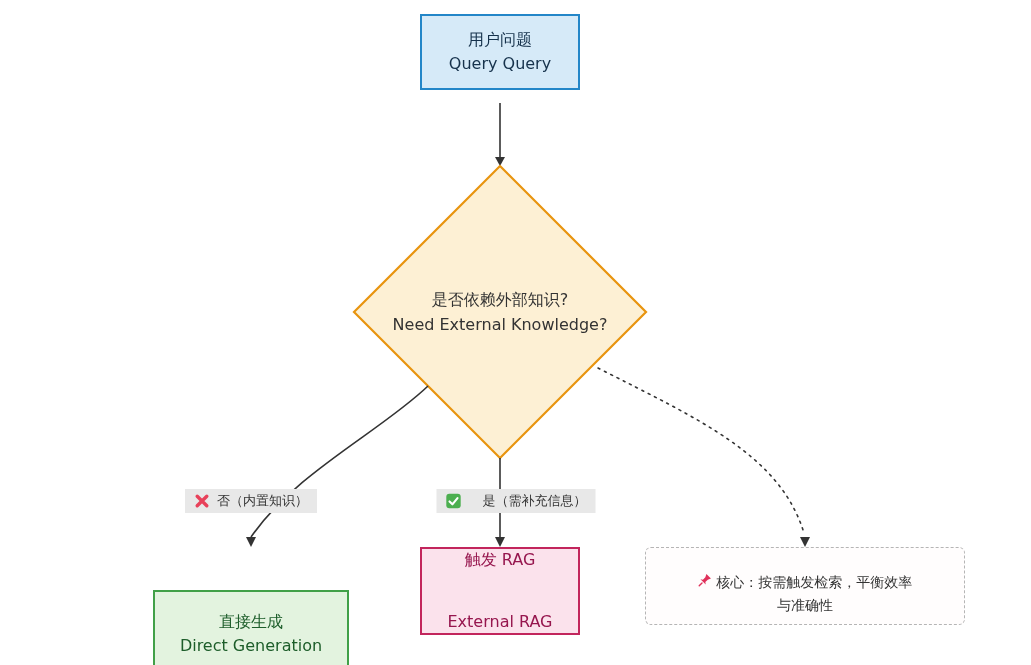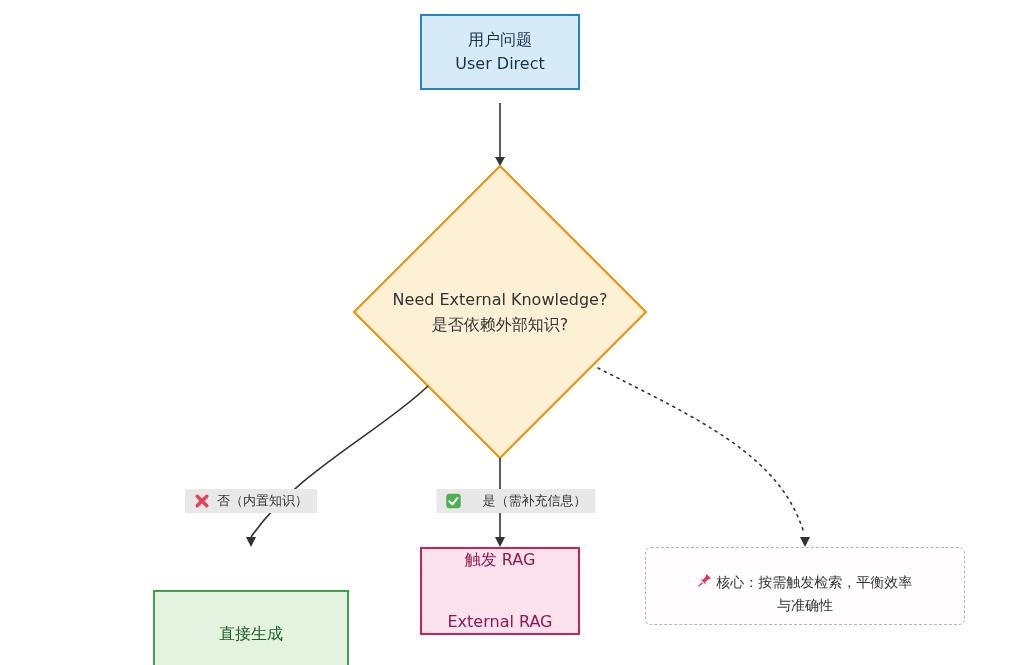--- a/index.html
+++ b/index.html
@@ -48,26 +48,26 @@
 
     <line x1="500" y1="458" x2="500" y2="538" stroke="#333" stroke-width="1.6"></line>
     <polygon points="495,537 505,537 500,547" fill="#333"></polygon>
 
     <path d="M598,368 C 700,420 780,455 804,533" fill="none" stroke="#333" stroke-width="1.6" stroke-dasharray="2,5" stroke-linecap="round"></path>
     <polygon points="800,537 810,537 805,547" fill="#333"></polygon>
   </svg>
 
   <div class="node node-query">
     <span class="line">用户问题</span>
-    <span class="line">User Direct</span>
+    <span class="line">Query Query</span>
   </div>
 
   <div class="diamond-label">
+    <span class="line">是否依赖外部知识?</span>
     <span class="line">Need External Knowledge?</span>
-    <span class="line">是否依赖外部知识?</span>
   </div>
 
   <div class="edge-label edge-label-no">
     <span class="icon">
       <svg width="16" height="16" viewBox="0 0 16 16">
         <path d="M3.2 3.2 L12.8 12.8 M12.8 3.2 L3.2 12.8" stroke="#e8415a" stroke-width="3.4" stroke-linecap="round"></path>
       </svg>
     </span>
     <span>否（内置知识）</span>
   </div>
@@ -77,20 +77,21 @@
       <svg width="16" height="16" viewBox="0 0 16 16">
         <rect x="0.8" y="0.8" width="14.4" height="14.4" rx="3" fill="#4caf50"></rect>
         <path d="M4 8.4 L6.9 11.3 L12 5.1" fill="none" stroke="#fff" stroke-width="2.1" stroke-linecap="round" stroke-linejoin="round"></path>
       </svg>
     </span>
     <span>是（需补充信息）</span>
   </div>
 
   <div class="node node-green">
     <span class="line">直接生成</span>
+    <span class="line">Direct Generation</span>
   </div>
 
   <div class="node node-pink">
     <span class="line">触发 RAG</span>
     <span class="line">External RAG</span>
   </div>
 
   <div class="node node-note">
     <span class="line note-line1">
       <span class="icon">

